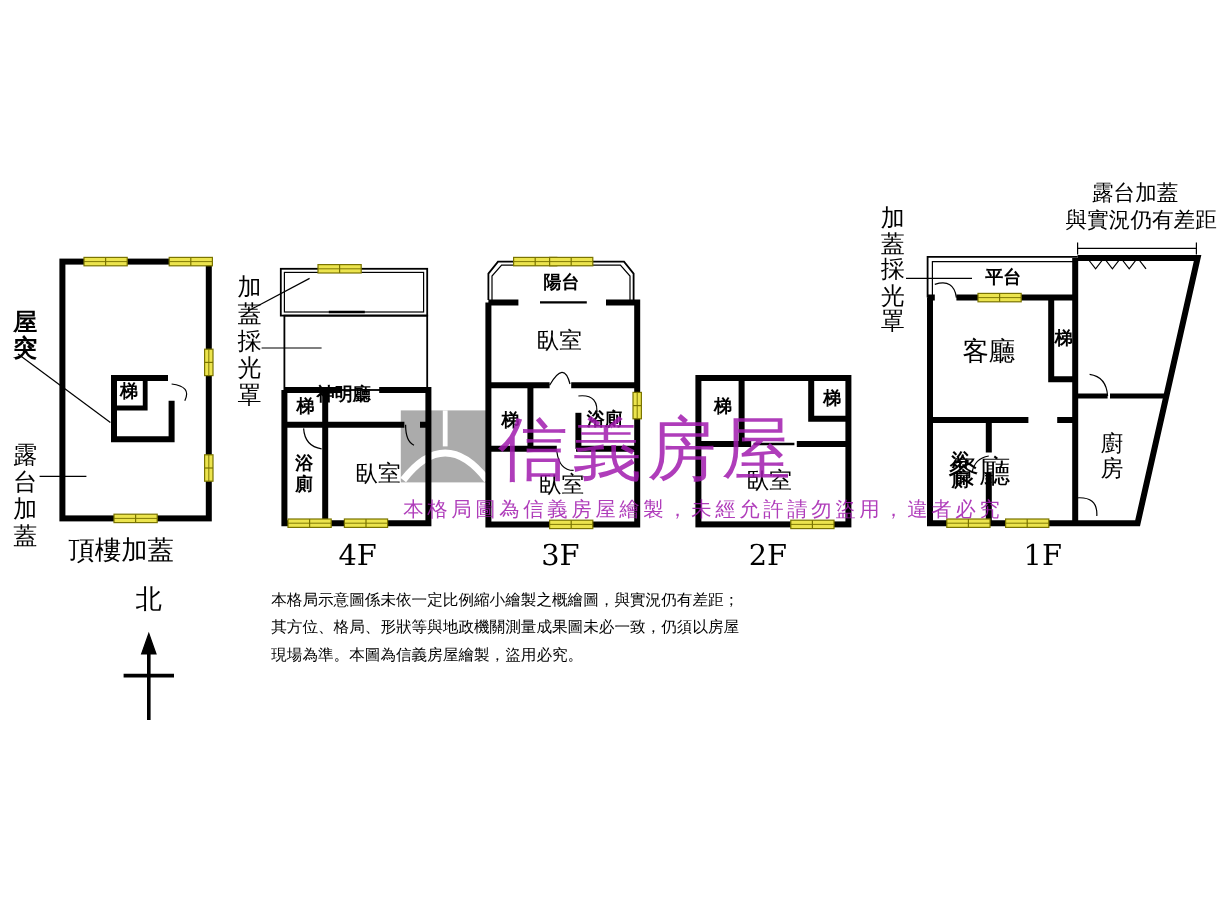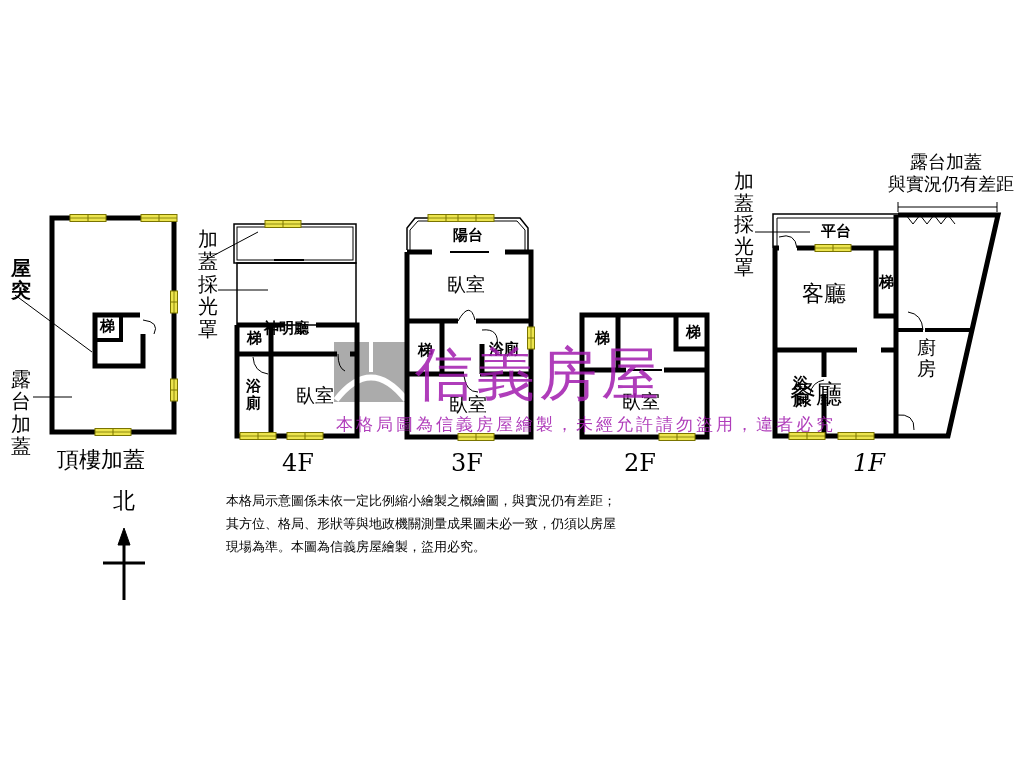--- a/index.html
+++ b/index.html
@@ -150,20 +150,20 @@
 <div class="t fl" style="left:624px;top:451px;text-align:right;">2F</div>
 
 <div class="v lbl" style="left:734px;top:171px;line-height:1.08;">加蓋採光罩</div>
 <div class="t" style="left:910px;top:153px;font-size:18px;">露台加蓋</div>
 <div class="t" style="left:888px;top:175px;font-size:18px;">與實況仍有差距</div>
 <div class="t sm" style="left:821px;top:224px;">平台</div>
 <div class="t" style="left:802px;top:283px;font-size:22px;">客廳</div>
 <div class="t sm" style="left:879px;top:275px;">梯</div>
 <div class="v sm" style="left:793px;top:375px;">浴廁</div>
 <div class="t" style="left:790px;top:381px;font-size:26px;">餐廳</div>
-<div class="v" style="left:917px;top:337px;font-size:19px;">廚房</div>
-<div class="t fl" style="left:853px;top:451px;font-style:italic;">1F</div>
+<div class="v" style="left:917px;top:360px;font-size:19px;">廚房</div>
+<div class="t fl" style="left:853px;top:451px;">1F</div>
 
 <div class="t" style="left:113px;top:490px;font-size:22px;">北</div>
 <div class="note">本格局示意圖係未依一定比例縮小繪製之概繪圖，與實況仍有差距；其方位、格局、形狀等與地政機關測量成果圖未必一致，仍須以房屋現場為準。本圖為信義房屋繪製，盜用必究。</div>
 
 <div class="wm" style="left:415px;top:336px;font-size:58px;letter-spacing:4px;">信義房屋</div>
 <div class="wm" style="left:336px;top:413px;font-size:17px;letter-spacing:3px;">本格局圖為信義房屋繪製，未經允許請勿盜用，違者必究</div>
 
 </body></html>

